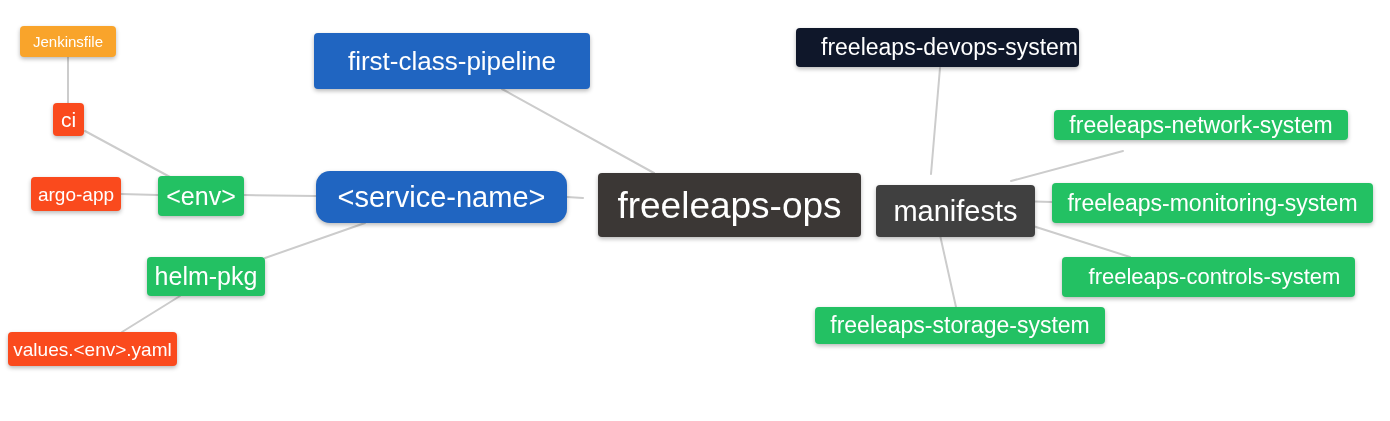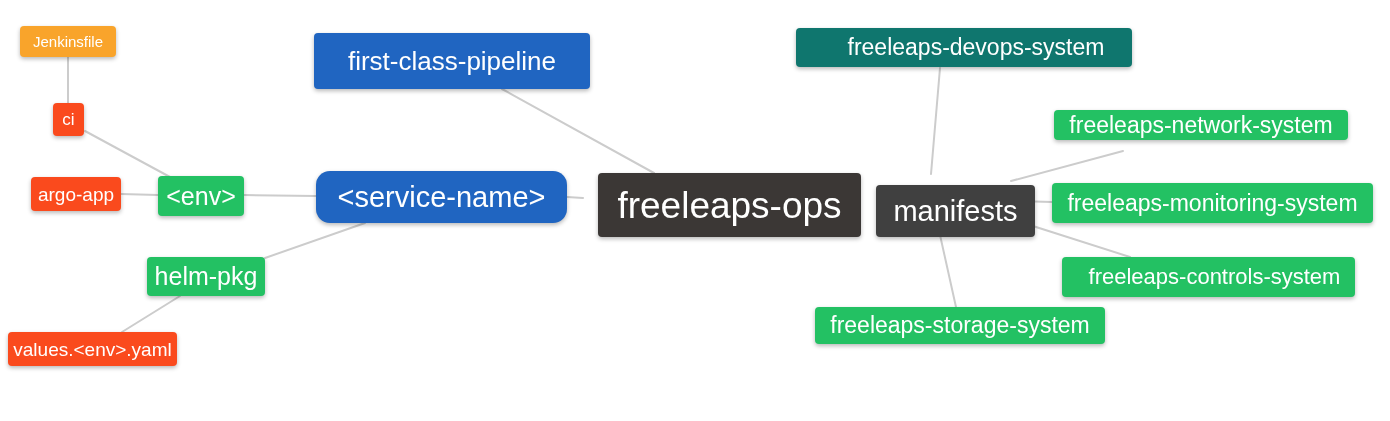--- a/index.html
+++ b/index.html
@@ -58,21 +58,21 @@
       <line x1="1011" y1="181" x2="1123" y2="151" stroke="#cccccc" stroke-width="2" stroke-linecap="round"></line>
       <line x1="1011" y1="201" x2="1052" y2="202" stroke="#cccccc" stroke-width="2" stroke-linecap="round"></line>
       <line x1="1011" y1="219" x2="1130" y2="257" stroke="#cccccc" stroke-width="2" stroke-linecap="round"></line>
       <line x1="938" y1="226" x2="956" y2="307" stroke="#cccccc" stroke-width="2" stroke-linecap="round"></line>
     </svg>
   <div id="node-layer">
       <div class="node" style="left: 20px; top: 26px; width: 96px; height: 31px; background: rgb(249, 164, 43);">
         <span class="label" style="font-size: 15px; color: rgb(255, 255, 255);">Jenkinsfile</span>
       </div>
       <div class="node" style="left: 53px; top: 103px; width: 31px; height: 33px; background: rgb(250, 74, 29);">
-        <span class="label" style="font-size: 17px; color: rgb(255, 255, 255);">ci</span>
+        <span class="label" style="font-size: 21px; color: rgb(255, 255, 255);">ci</span>
       </div>
       <div class="node" style="left: 31px; top: 177px; width: 90px; height: 34px; background: rgb(250, 74, 29);">
         <span class="label" style="font-size: 19px; color: rgb(255, 255, 255);">argo-app</span>
       </div>
       <div class="node" style="left: 158px; top: 176px; width: 86px; height: 40px; background: rgb(35, 193, 99);">
         <span class="label" style="font-size: 25px; color: rgb(255, 255, 255);">&lt;env&gt;</span>
       </div>
       <div class="node" style="left: 147px; top: 257px; width: 118px; height: 39px; background: rgb(35, 193, 99);">
         <span class="label" style="font-size: 25px; color: rgb(255, 255, 255);">helm-pkg</span>
       </div>
@@ -84,21 +84,21 @@
       </div>
       <div class="node" style="left: 316px; top: 171px; width: 251px; height: 52px; background: rgb(32, 101, 193); border-radius: 14px;">
         <span class="label" style="font-size: 29px; color: rgb(255, 255, 255);">&lt;service-name&gt;</span>
       </div>
       <div class="node" style="left: 598px; top: 173px; width: 263px; height: 64px; background: rgb(59, 55, 53);">
         <span class="label" style="font-size: 37px; color: rgb(255, 255, 255);">freeleaps-ops</span>
       </div>
       <div class="node" style="left: 876px; top: 174px; width: 159px; height: 52px; background: #404040; margin-top: 11px;">
         <span class="label" style="font-size: 29px; color: rgb(255, 255, 255);">manifests</span>
       </div>
-      <div class="node" style="left: 796px; top: 28px; width: 336px; height: 39px; background: #0f766e; padding-left: 24px;">
+      <div class="node" style="left: 796px; top: 28px; width: 283px; height: 39px; background: #0f172a; padding-left: 24px;">
         <span class="label" style="font-size: 23px; color: rgb(255, 255, 255);">freeleaps-devops-system</span>
       </div>
       <div class="node" style="left: 1054px; top: 110px; width: 294px; height: 30px; background: rgb(35, 193, 99);">
         <span class="label" style="font-size: 23px; color: rgb(255, 255, 255);">freeleaps-network-system</span>
       </div>
       <div class="node" style="left: 1052px; top: 183px; width: 321px; height: 40px; background: rgb(35, 193, 99);">
         <span class="label" style="font-size: 23px; color: rgb(255, 255, 255);">freeleaps-monitoring-system</span>
       </div>
       <div class="node" style="left: 1062px; top: 257px; width: 293px; height: 40px; background: rgb(35, 193, 99);">
         <span class="label" style="font-size: 22px; color: rgb(255, 255, 255); margin-left: 12px;">freeleaps-controls-system</span>

